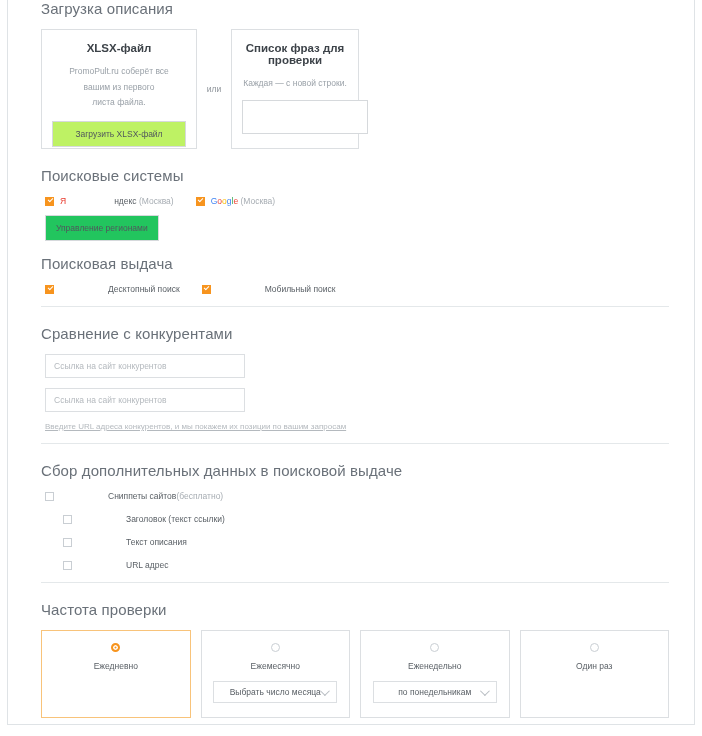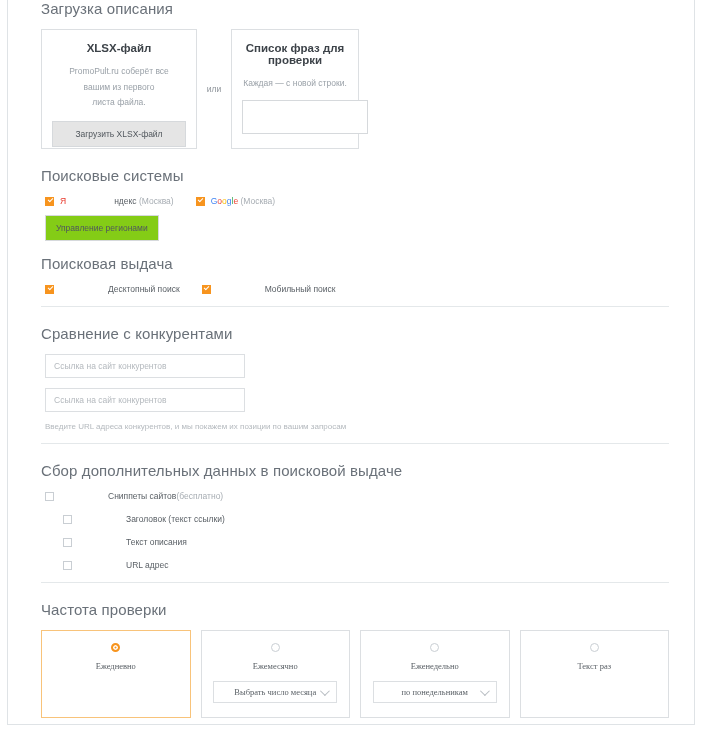--- a/index.html
+++ b/index.html
@@ -77,21 +77,21 @@
     color: #9aa1a8;
     line-height: 1.85;
     margin: 0 0 10px 0;
   }
   .card-sub-tight { margin-bottom: 8px; }
   .xlsx-btn {
     display: block;
     width: 134px;
     margin: 0 auto;
     border: 1px solid #d6d9dc;
-    background: #e5e5e5;
+    background: #bef264;
     font-family: "Liberation Sans", sans-serif;
     font-size: 8.5px;
     color: #51575d;
     padding: 7px 0;
     cursor: pointer;
   }
   .mini-textarea {
     width: 126px;
     height: 34px;
     margin: 0 auto;
@@ -149,21 +149,21 @@
   .lbl-grey { color: #a7adb3; }
   .ya-y { color: #e8372a; }
   .g-b { color: #4285f4; }
   .g-r { color: #ea4335; }
   .g-y { color: #fbbc05; }
   .g-g { color: #34a853; }
 
   .regions-btn {
     margin: 9px 0 0 4px;
     border: 1px solid #d6d9dc;
-    background: #84cc16;
+    background: #22c55e;
     font-family: "Liberation Sans", sans-serif;
     font-size: 8.5px;
     color: #51575d;
     padding: 7px 10px;
     cursor: pointer;
   }
 
   
   .url-input {
     display: block;
@@ -176,32 +176,32 @@
     font-size: 8.5px;
     color: #5a6066;
     padding: 0 8px;
     margin: 0 0 10px 4px;
   }
   .url-input::placeholder { color: #b4b9be; }
   .hint {
     font-size: 8px;
     color: #b4b9be;
     margin: 2px 0 0 4px;
+    text-decoration: underline;
   }
 
   
   .sub-list { margin: 3px 0 0 18px; }
   .sub-list .check-row { margin-top: 13px; }
 
   
   .freq-row {
     display: flex;
     gap: 10px;
     margin-top: 6px;
-    font-family: Liberation Serif, serif;
   }
   .freq-card {
     width: 150px;
     height: 88px;
     box-sizing: border-box;
     border: 1px solid #dcdfe2;
     background: #fff;
     text-align: center;
     padding-top: 12px;
   }
@@ -377,21 +377,21 @@
         <div class="radio"></div>
         <div class="freq-label">Еженедельно</div>
         <div class="freq-select">
           <span>по понедельникам</span>
           <span class="chev"></span>
         </div>
       </div>
 
       <div class="freq-card">
         <div class="radio"></div>
-        <div class="freq-label">Текст раз</div>
+        <div class="freq-label">Один раз</div>
       </div>
 
     </div>
 
     <button class="submit-btn">Запустить проверку</button>
 
   </div>
 </div>
 
 </body></html>

